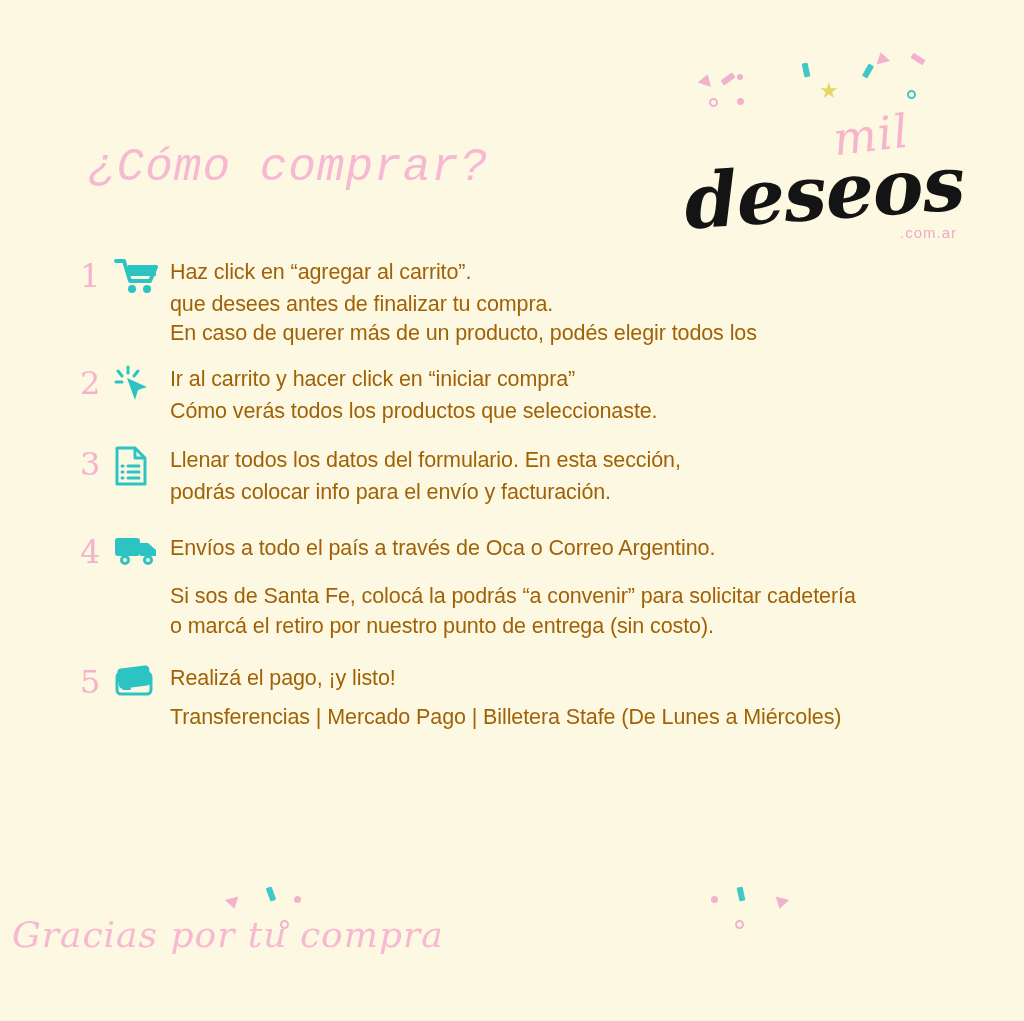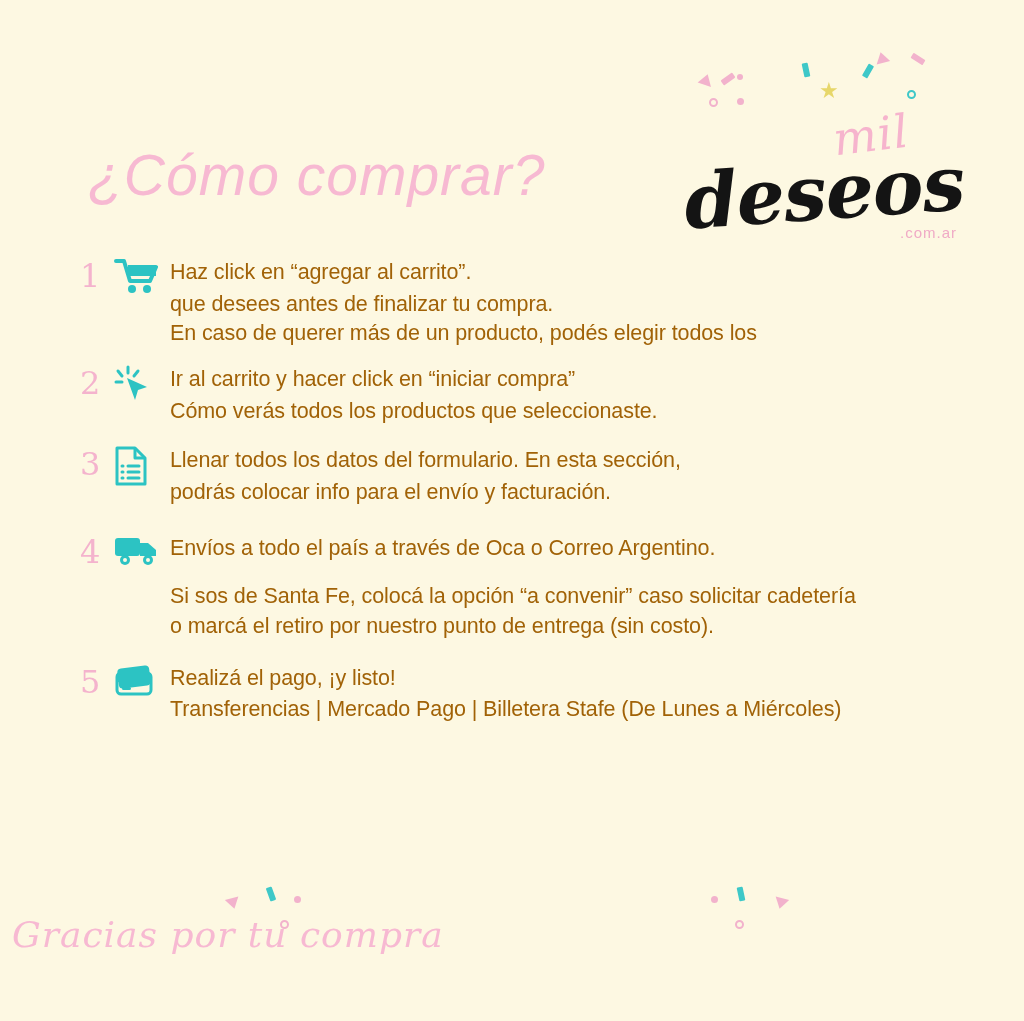--- a/index.html
+++ b/index.html
@@ -73,23 +73,23 @@
     border-left: 7px solid transparent;
     border-right: 7px solid transparent;
     border-bottom: 11px solid transparent;
   }
 
   
   .heading {
     position: absolute;
     top: 142px;
     left: 88px;
-    font-family: Liberation Sans, sans-serif;
-    font-style: italic;
-    font-size: 57px;
+    font-family: Liberation Mono, monospace;
+    font-style: italic;
+    font-size: 46px;
     color: #f7b9d2;
     letter-spacing: 1px;
   }
 
   
   .steps {
     position: absolute;
     top: 258px;
     left: 80px;
     width: 880px;
@@ -239,37 +239,37 @@
         <rect x="1" y="4" width="25" height="18" rx="3" fill="#2cc3c3"></rect>
         <path d="M26 9 h8 l8 7 v6 h-16 z" fill="#2cc3c3"></path>
         <circle cx="11" cy="26" r="5" fill="#2cc3c3"></circle>
         <circle cx="34" cy="26" r="5" fill="#2cc3c3"></circle>
         <circle cx="11" cy="26" r="2" fill="#fdf8e2"></circle>
         <circle cx="34" cy="26" r="2" fill="#fdf8e2"></circle>
       </svg>
     </div>
     <div class="step-text">
       <div class="step-line first" style="margin-bottom:19px;">Envíos a todo el país a través de Oca o Correo Argentino.</div>
-      <div class="step-line">Si sos de Santa Fe, colocá la opción “a convenir” caso solicitar cadetería</div>
+      <div class="step-line">Si sos de Santa Fe, colocá la podrás “a convenir” para solicitar cadetería</div>
       <div class="step-line">o marcá el retiro por nuestro punto de entrega (sin costo).</div>
     </div>
   </div>
 
   <div class="step">
     <div class="step-num">5</div>
     <div class="step-icon">
       <svg width="42" height="34" viewBox="0 0 42 34" aria-hidden="true">
         <rect x="4" y="3" width="32" height="20" rx="4" transform="rotate(-7 20 13)" fill="#2cc3c3"></rect>
         <rect x="3" y="9" width="34" height="21" rx="4" fill="none" stroke="#2cc3c3" stroke-width="3"></rect>
         <rect x="3" y="14" width="34" height="4" fill="#2cc3c3"></rect>
         <rect x="8" y="23" width="9" height="3" rx="1.5" fill="#2cc3c3"></rect>
       </svg>
     </div>
     <div class="step-text">
-      <div class="step-line first" style="margin-bottom:2px;">Realizá el pago, ¡y listo!</div>
+      <div class="step-line first" style="margin-bottom:10px;">Realizá el pago, ¡y listo!</div>
       <div class="step-line">Transferencias | Mercado Pago | Billetera Stafe (De Lunes a Miércoles)</div>
     </div>
   </div>
 
 </div>
 
 <div class="footer">
   
   <div class="confetti conf-tri" style="bottom:46px; left:214px; border-bottom-color:#f2b2cc; transform:rotate(165deg);"></div>
   <div class="confetti conf-rect" style="bottom:58px; left:252px; background:#3ec8c8; transform:rotate(70deg);"></div>

